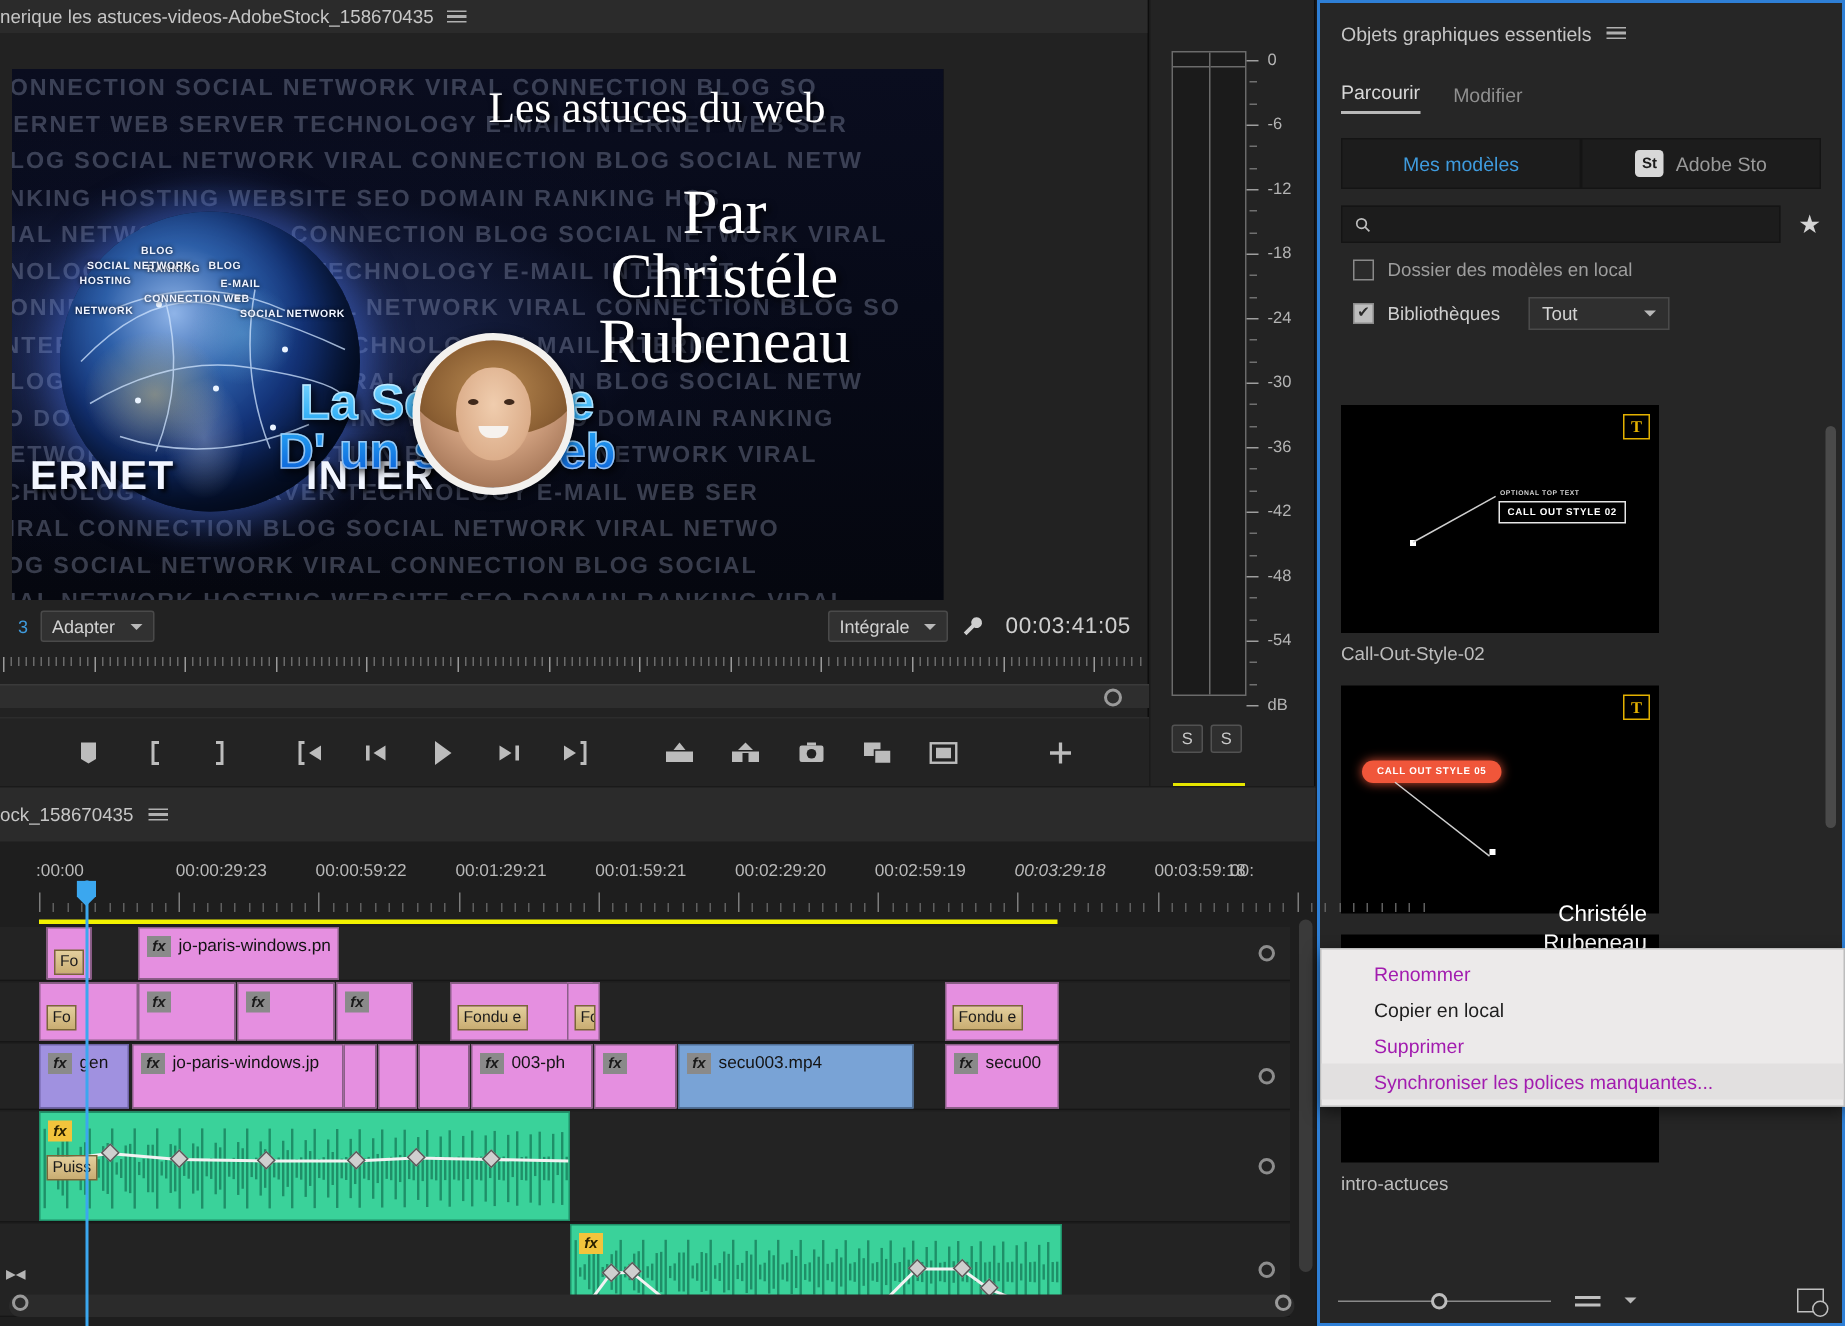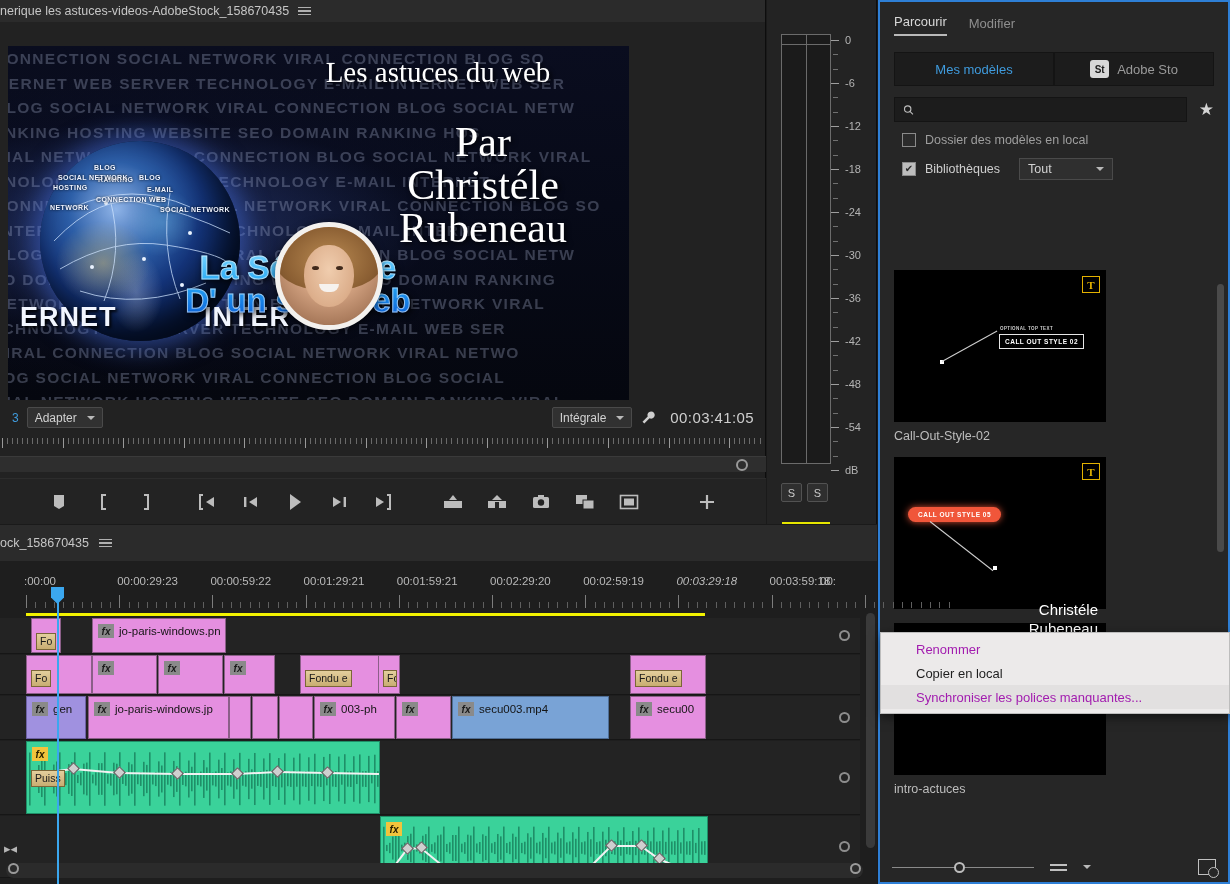--- a/index.html
+++ b/index.html
@@ -655,20 +655,28 @@
         <span class="mj" style="top: 442px;"></span>
         <span class="lbl" style="top: 442px;">dB</span>
       </div>
     <div class="meter-solos">
       <span class="sbtn">S</span>
       <span class="sbtn">S</span>
     </div>
   </div>
 
   <div class="egp">
+    <div class="egp-head">
+      <span class="egp-title">Objets graphiques essentiels</span>
+      <span class="burger">
+          <i></i>
+          <i></i>
+          <i></i>
+        </span>
+    </div>
 
     <div class="egp-tabs">
       <span class="egp-tab active">Parcourir</span>
       <span class="egp-tab">Modifier</span>
     </div>
 
     <div class="seg-row">
       <span class="seg active">
         <span>Mes modèles</span>
       </span>
@@ -750,20 +758,21 @@
           <i></i>
         </span>
       <span class="caret"></span>
       <span class="newicon"></span>
     </div>
   </div>
 
   <div class="ctx">
     <div class="ctx-item dim">Renommer</div>
     <div class="ctx-item">Copier en local</div>
+    <div class="ctx-item dim">Supprimer</div>
     <div class="ctx-item dim hl">Synchroniser les polices manquantes...</div>
   </div>
 
   <div class="tl">
     <div class="tl-head">
       <span class="tl-title">ock_158670435</span>
       <span class="burger">
           <i></i>
           <i></i>
           <i></i>

